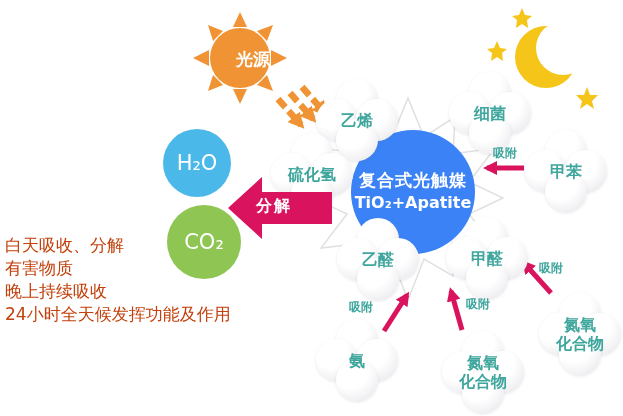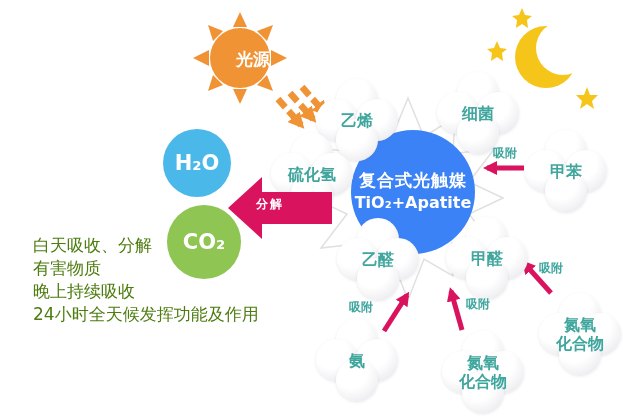--- a/index.html
+++ b/index.html
@@ -5,21 +5,21 @@
   html,body{margin:0;padding:0;background:#fff;}
   .canvas{
     position:relative;width:623px;height:416px;background:#ffffff;overflow:hidden;
     font-family:"DejaVu Sans","Liberation Sans",sans-serif;
   }
   svg.bg{position:absolute;left:0;top:0;z-index:0;}
   svg.fg{position:absolute;z-index:3;}
 
   .bubble{
     position:absolute;border-radius:50%;display:flex;align-items:center;justify-content:center;
-    color:#fff;font-weight:700;z-index:1;
+    color:#fff;font-weight:400;z-index:1;
   }
   .bubble-h2o{left:163px;top:129px;width:68px;height:68px;background:#4AB8E8;font-size:21px;}
   .bubble-co2{left:167px;top:205px;width:74px;height:74px;background:#8EC553;font-size:21px;justify-content:center;}
 
   .center-circle{
     position:absolute;left:351px;top:130px;width:124px;height:124px;border-radius:50%;
     background:#3b82f6;z-index:1;display:flex;flex-direction:column;justify-content:center;
     color:#fff;text-align:center;
   }
   .center-line1{font-size:17px;font-weight:600;letter-spacing:1px;line-height:22px;}
@@ -44,26 +44,26 @@
     color:#3FA69D;font-size:16px;font-weight:600;line-height:19px;white-space:nowrap;
   }
 
   .adsorb-label{
     position:absolute;z-index:4;color:#3FA69D;font-size:12px;font-weight:600;white-space:nowrap;
   }
   .al-1{left:493px;top:145px;} .al-2{left:539px;top:260px;}
   .al-3{left:466px;top:296px;} .al-4{left:349px;top:299px;}
 
   .decompose-label{
-    position:absolute;left:256px;top:196px;z-index:4;color:#fff;font-size:12px;font-weight:700;
+    position:absolute;left:256px;top:196px;z-index:4;color:#fff;font-size:16px;font-weight:700;
     letter-spacing:2px;white-space:nowrap;
   }
 
-  .caption{position:absolute;left:5px;top:234px;z-index:1;color:#4d7c0f;
-    font-size:17px;line-height:23px;font-weight:500;white-space:nowrap;margin-left:28px;}
+  .caption{position:absolute;left:5px;top:234px;z-index:1;color:#c2410c;
+    font-size:17px;line-height:23px;font-weight:500;white-space:nowrap;}
 </style>
 </head>
 <body>
 
 <div class="canvas">
 
   <svg class="bg" width="623" height="416" viewBox="0 0 623 416">
     <defs>
       <marker id="ah-o" markerUnits="userSpaceOnUse" markerWidth="18" markerHeight="16" refX="11" refY="8" orient="auto">
         <path d="M0,0 L16,8 L0,16 Z" fill="#F09334"></path>
@@ -131,21 +131,21 @@
   <div class="cluster" style="left:319px;top:82px;">
     <div class="sphere s-top"></div>
     <div class="sphere s-left"></div>
     <div class="sphere s-right"></div>
     <div class="sphere s-bottom"></div>
     <div class="cluster-label">
       <span>乙烯</span>
     </div>
   </div>
 
-  <div class="cluster" style="left:440px;top:75px;">
+  <div class="cluster" style="left:452px;top:75px;">
     <div class="sphere s-top"></div>
     <div class="sphere s-left"></div>
     <div class="sphere s-right"></div>
     <div class="sphere s-bottom"></div>
     <div class="cluster-label">
       <span>细菌</span>
     </div>
   </div>
 
   <div class="cluster" style="left:274px;top:136px;">

